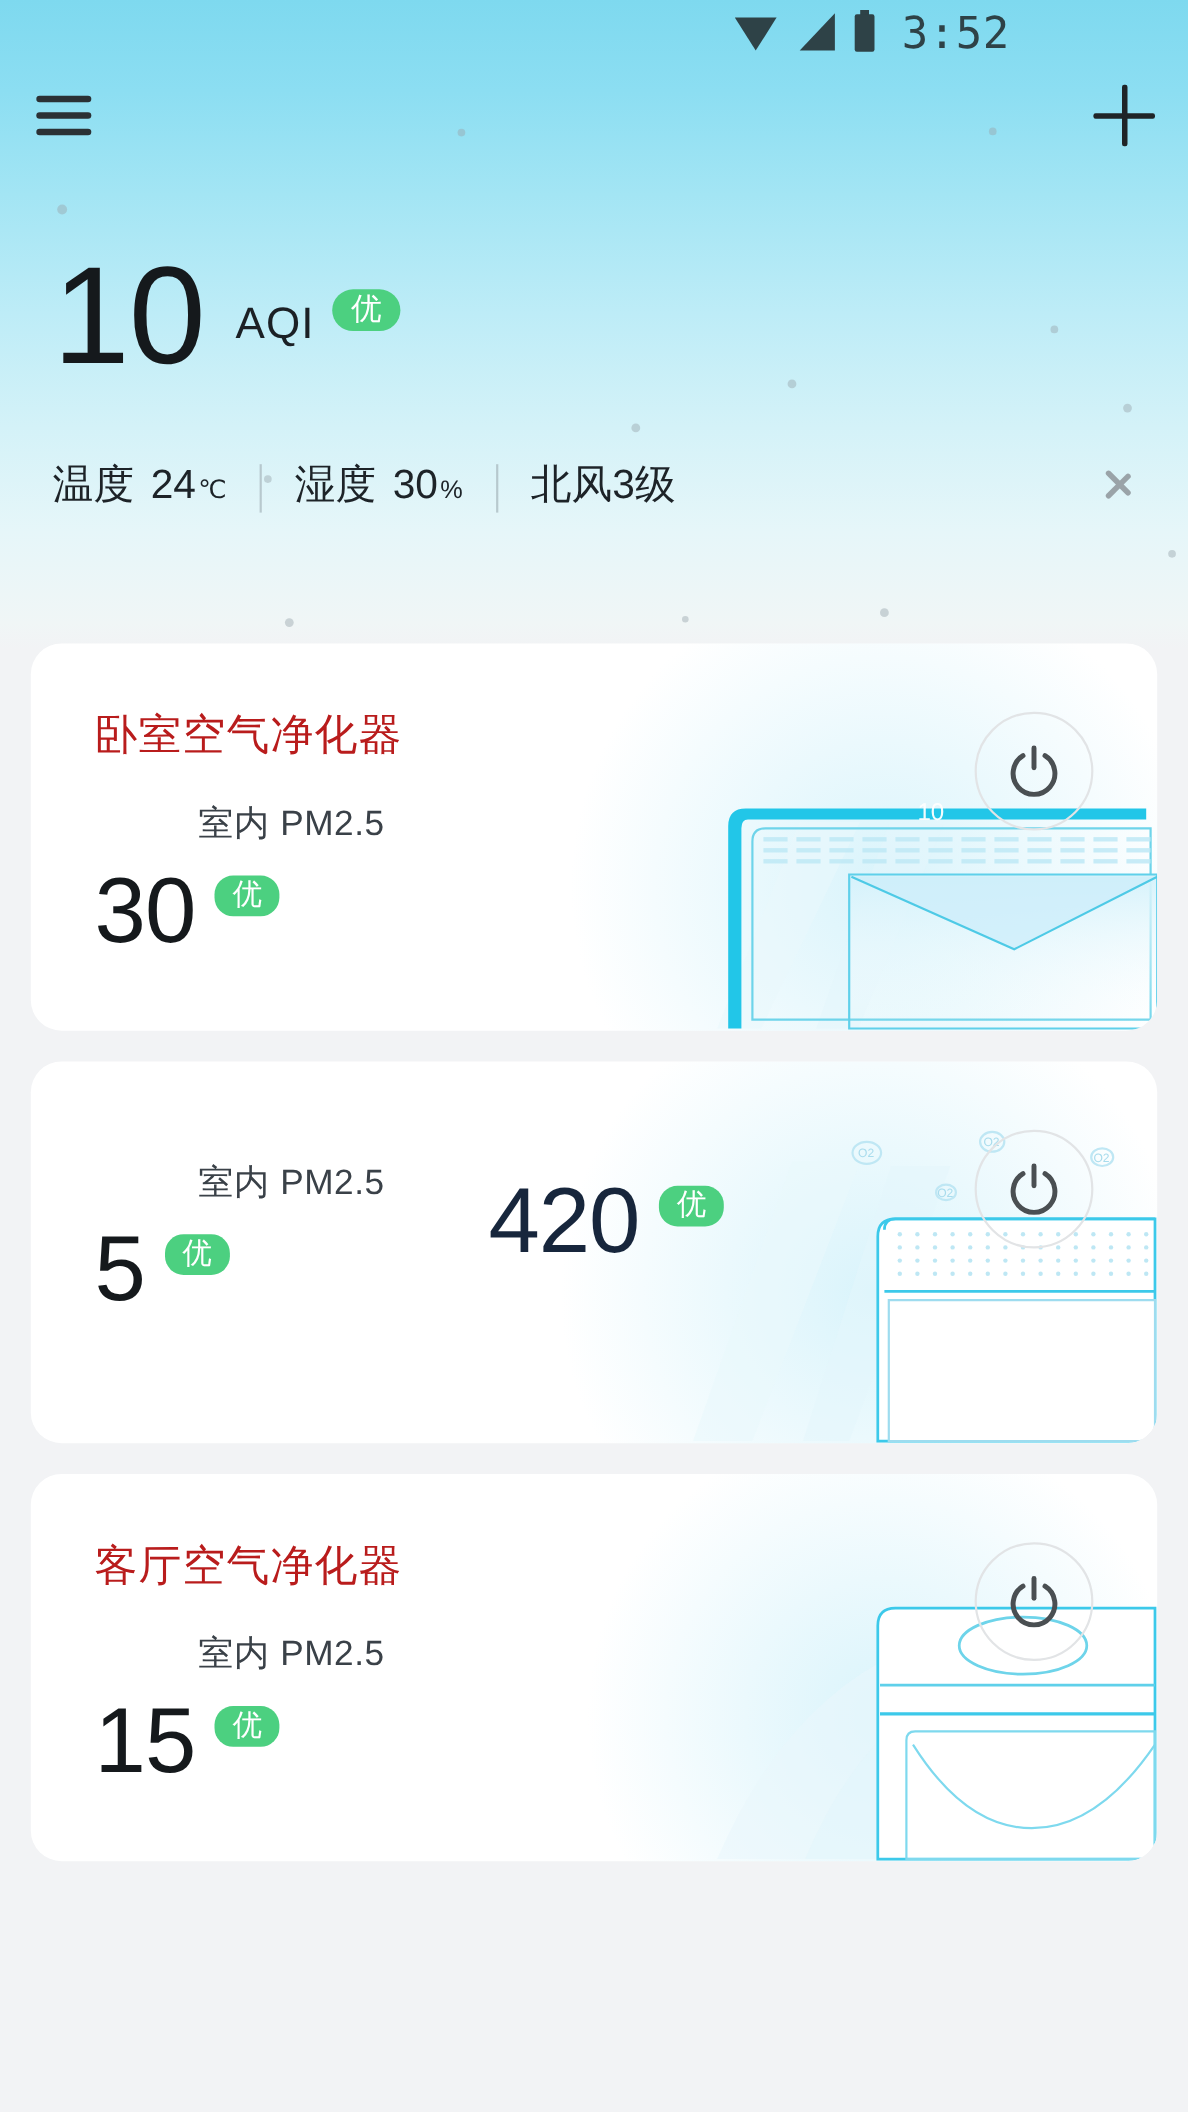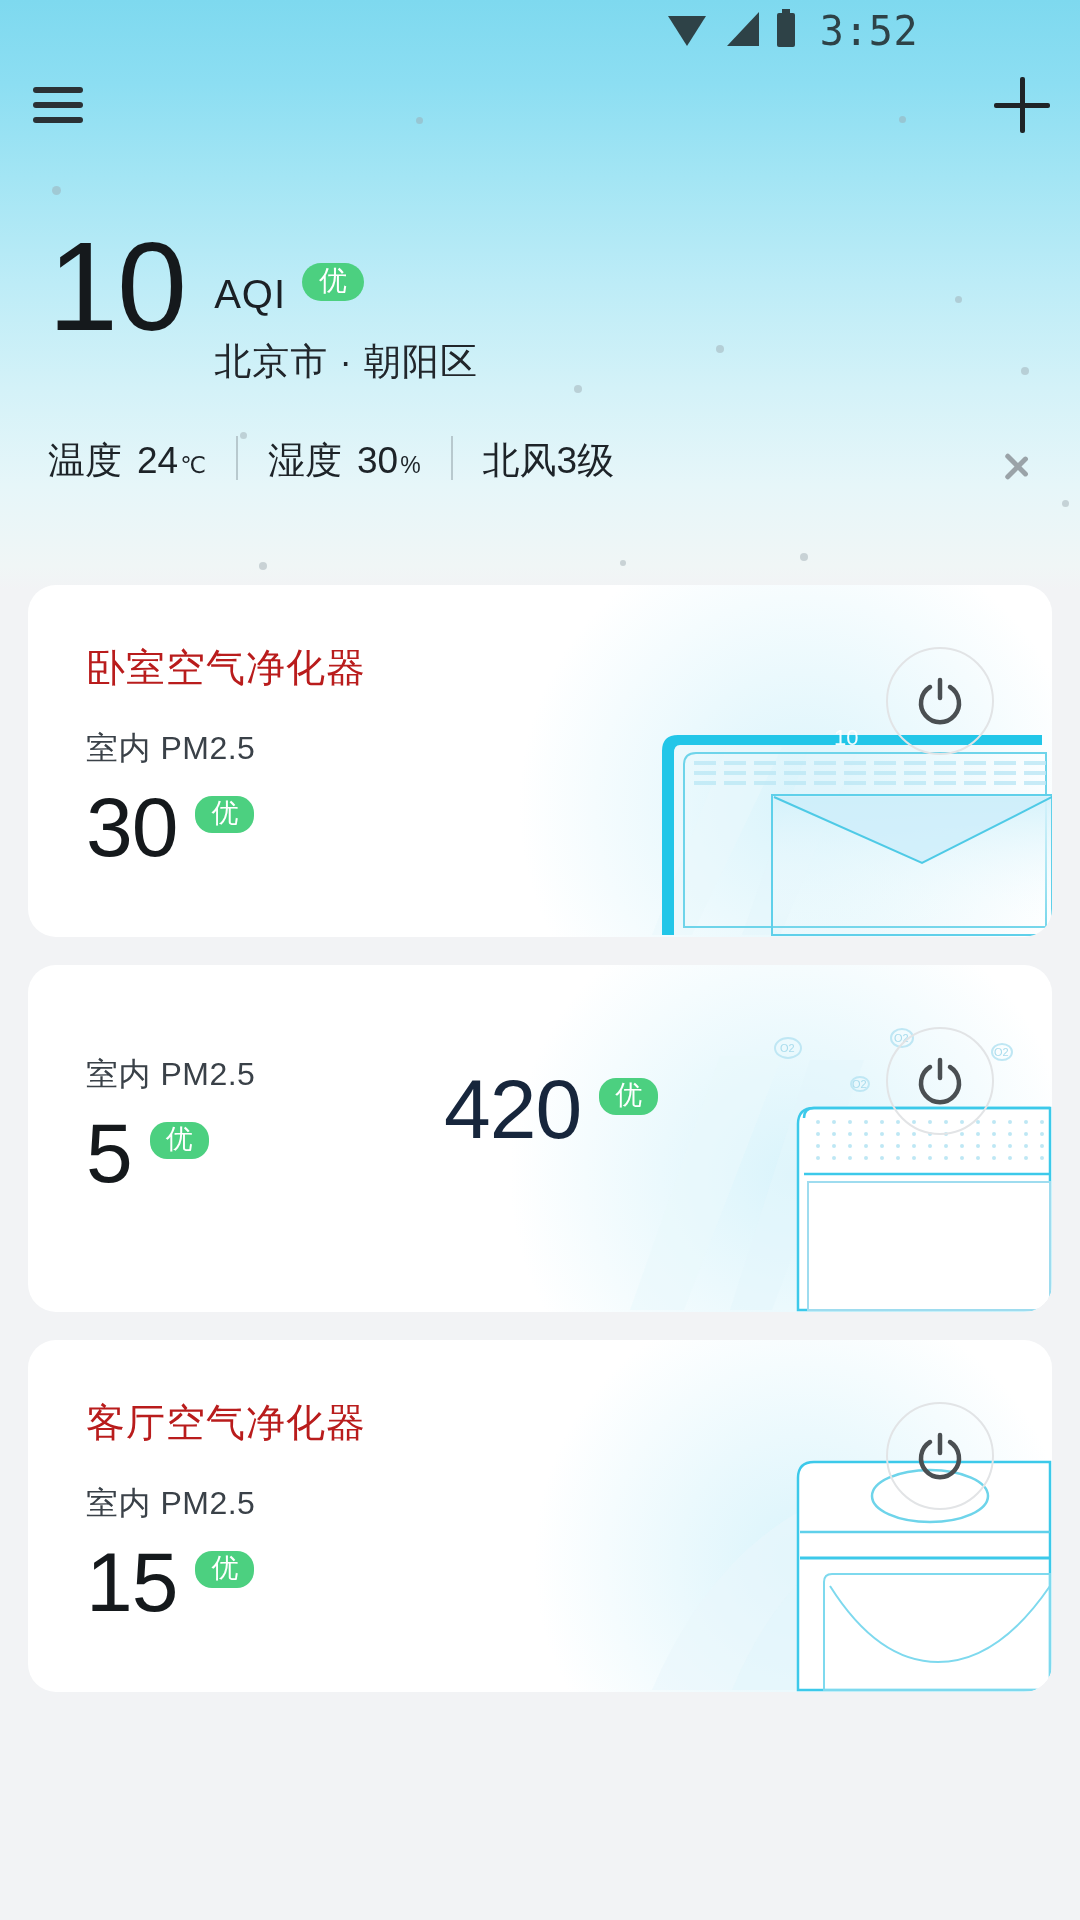--- a/index.html
+++ b/index.html
@@ -60,22 +60,22 @@
   .aqi-label { font-size:40px; color:#1b2025; letter-spacing:1px;margin-top:25px; }
   .pill {
     display:inline-flex; align-items:center; justify-content:center;
     background:#4cd080; color:#fff; border-radius:20px;
     padding:4px 17px 6px; font-size:28px; line-height:1;
   }
   .aqi-loc { margin-top:20px; font-size:37px; color:#21262b; letter-spacing:1px; }
 
   
   .weather {
-    position:absolute; left:48px; top:436px; width:984px; height:60px;
-    display:flex; align-items:flex-start; z-index:5;
+    position:absolute; left:48px; top:406px; width:984px; height:60px;
+    display:flex; align-items:flex-end; z-index:5;
   }
   .w-item { font-size:37px; color:#1d2328; display:flex; align-items:baseline; }
   .w-item .unit { font-size:23px; margin-left:2px; }
   .w-item .val { margin-left:15px; }
   .w-sep { width:2px; height:44px; background:#aab9bf; margin:0 30px; opacity:.75; }
   .chev {
     margin-left:auto; width:30px; height:56px; position:relative;
   }
   .chev:before, .chev:after {
     content:""; position:absolute; left:4px; width:30px; height:5px;
@@ -87,21 +87,21 @@
   
   .cards { position:absolute; left:0; top:585px; width:1080px; }
   .card {
     position:relative; margin:0 28px 28px; background:#ffffff;
     border-radius:28px; overflow:hidden;
   }
   .card-inner { position:relative; padding:56px 0 0 58px; z-index:3; }
   .card-title { font-size:39px; color:#b91c1c; letter-spacing:1px; }
   .metrics { display:flex; margin-top:32px; }
   .metric { min-width:358px; }
-  .m-label { font-size:32px; color:#3a4148; letter-spacing:.5px; }
+  .m-label { font-size:32px; color:#3a4148; letter-spacing:.5px;text-align:center; }
   .m-label sub { font-size:22px; vertical-align:baseline; position:relative; top:6px; }
   .m-value-row { display:flex; align-items:center; margin-top:14px; gap:18px; }
   .m-value { font-size:84px; line-height:84px; color:#15191c; letter-spacing:-1px; }
   .m-value.navy { color:#17263c;text-align:center; }
   .m-pill {
     background:#4cd080; color:#fff; border-radius:17px;
     padding:4px 16px 6px; font-size:27px; line-height:1; margin-top:-26px;
   }
   .card-status { font-size:34px; color:#3a4148; margin-top:34px; letter-spacing:.5px; }
 
@@ -168,21 +168,20 @@
   </div>
 
   <div class="aqi-wrap">
     <div class="aqi-row">
       <div class="aqi-num">10</div>
       <div class="aqi-right">
         <div class="aqi-label-row">
           <span class="aqi-label">AQI</span>
           <span class="pill">优</span>
         </div>
-        <div class="aqi-loc">北京市 · 朝阳区</div>
       </div>
     </div>
   </div>
 
   <div class="weather">
     <div class="w-item">
       <span>温度</span>
       <span class="val">24</span>
       <span class="unit">℃</span>
     </div>

